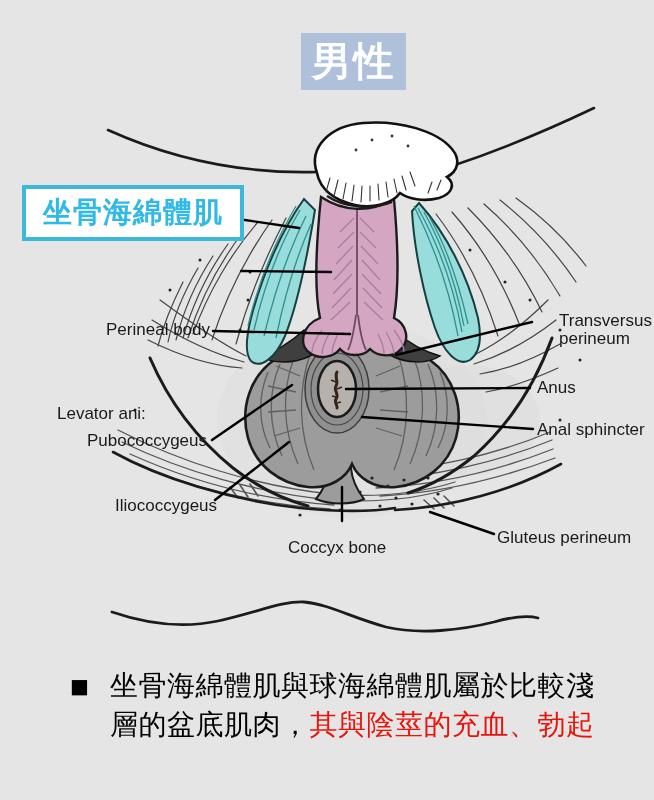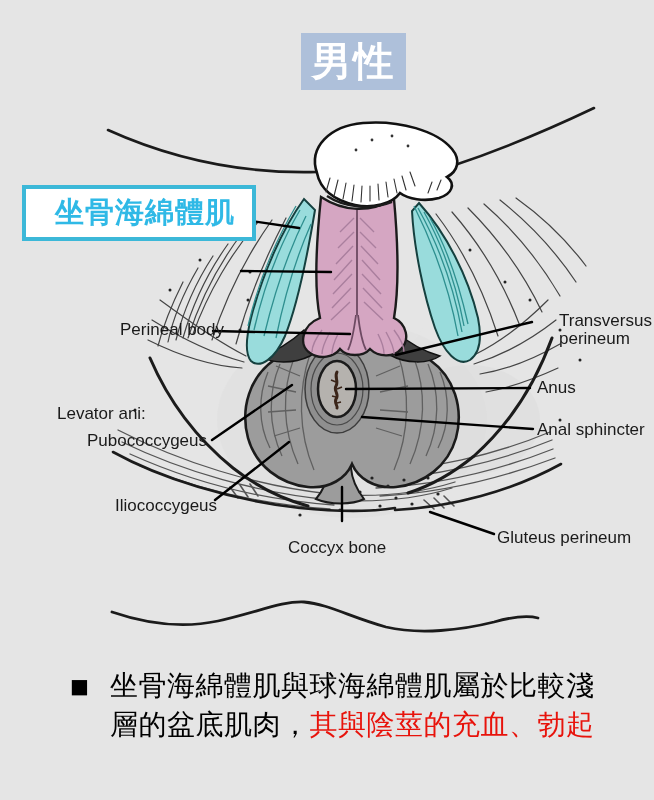--- a/index.html
+++ b/index.html
@@ -6,21 +6,21 @@
   .page{position:relative;width:654px;height:800px;background:#e5e5e5;overflow:hidden;
         font-family:"Liberation Sans","DejaVu Sans",sans-serif;}
   svg{position:absolute;left:0;top:0;}
   .title-banner{position:absolute;left:301px;top:33px;width:105px;height:57px;
         background:#aec0da;display:flex;align-items:center;justify-content:center;
         color:#fff;font-size:40px;font-weight:bold;letter-spacing:2px;
         font-family:"DejaVu Sans",sans-serif;}
   .callout{position:absolute;background:#fff;display:flex;align-items:center;justify-content:center;
         font-weight:bold;font-family:"DejaVu Sans",sans-serif;}
   .callout.cyan{left:22px;top:185px;width:214px;height:48px;border:4px solid #3cb8d8;
-        color:#2fb9e6;font-size:29px;letter-spacing:1px;padding-left:12px;}
+        color:#2fb9e6;font-size:29px;letter-spacing:1px;}
   .callout.red{left:62px;top:245px;width:166px;height:46px;border:4px solid #c8453e;
         color:#f2679c;font-size:28px;letter-spacing:1px;}
   .en-label{position:absolute;font-size:17px;color:#1a1a1a;line-height:18px;white-space:nowrap;}
   .en-label.wrap{white-space:normal;width:112px;}
   .note{position:absolute;left:70px;top:666px;width:530px;display:flex;
         font-family:"DejaVu Sans",sans-serif;}
   .note .bullet{width:40px;font-size:20px;color:#000;padding-top:8px;}
   .note .lines{font-size:28px;font-weight:normal;line-height:39px;color:#000;letter-spacing:0.5px;}
   .note .red{color:#e8130b;}
   .note sup{font-size:18px;vertical-align:super;line-height:0;color:#000;}
@@ -200,21 +200,21 @@
   </svg>
 
   <div class="title-banner">
     <span>男性</span>
   </div>
 
   <div class="callout cyan">
     <span>坐骨海綿體肌</span>
   </div>
 
-  <div class="en-label" style="left:114px;top:321px;width:110px;text-align:right;">Perineal body</div>
+  <div class="en-label" style="left:100px;top:321px;width:110px;text-align:right;">Perineal body</div>
   <div class="en-label wrap" style="left:559px;top:312px;">Transversus perineum</div>
   <div class="en-label" style="left:537px;top:379px;">Anus</div>
   <div class="en-label" style="left:537px;top:421px;">Anal sphincter</div>
   <div class="en-label" style="left:57px;top:405px;">Levator ani:</div>
   <div class="en-label" style="left:87px;top:432px;">Pubococcygeus</div>
   <div class="en-label" style="left:115px;top:497px;">Iliococcygeus</div>
   <div class="en-label" style="left:288px;top:539px;">Coccyx bone</div>
   <div class="en-label" style="left:497px;top:529px;">Gluteus perineum</div>
 
   <div class="note">

